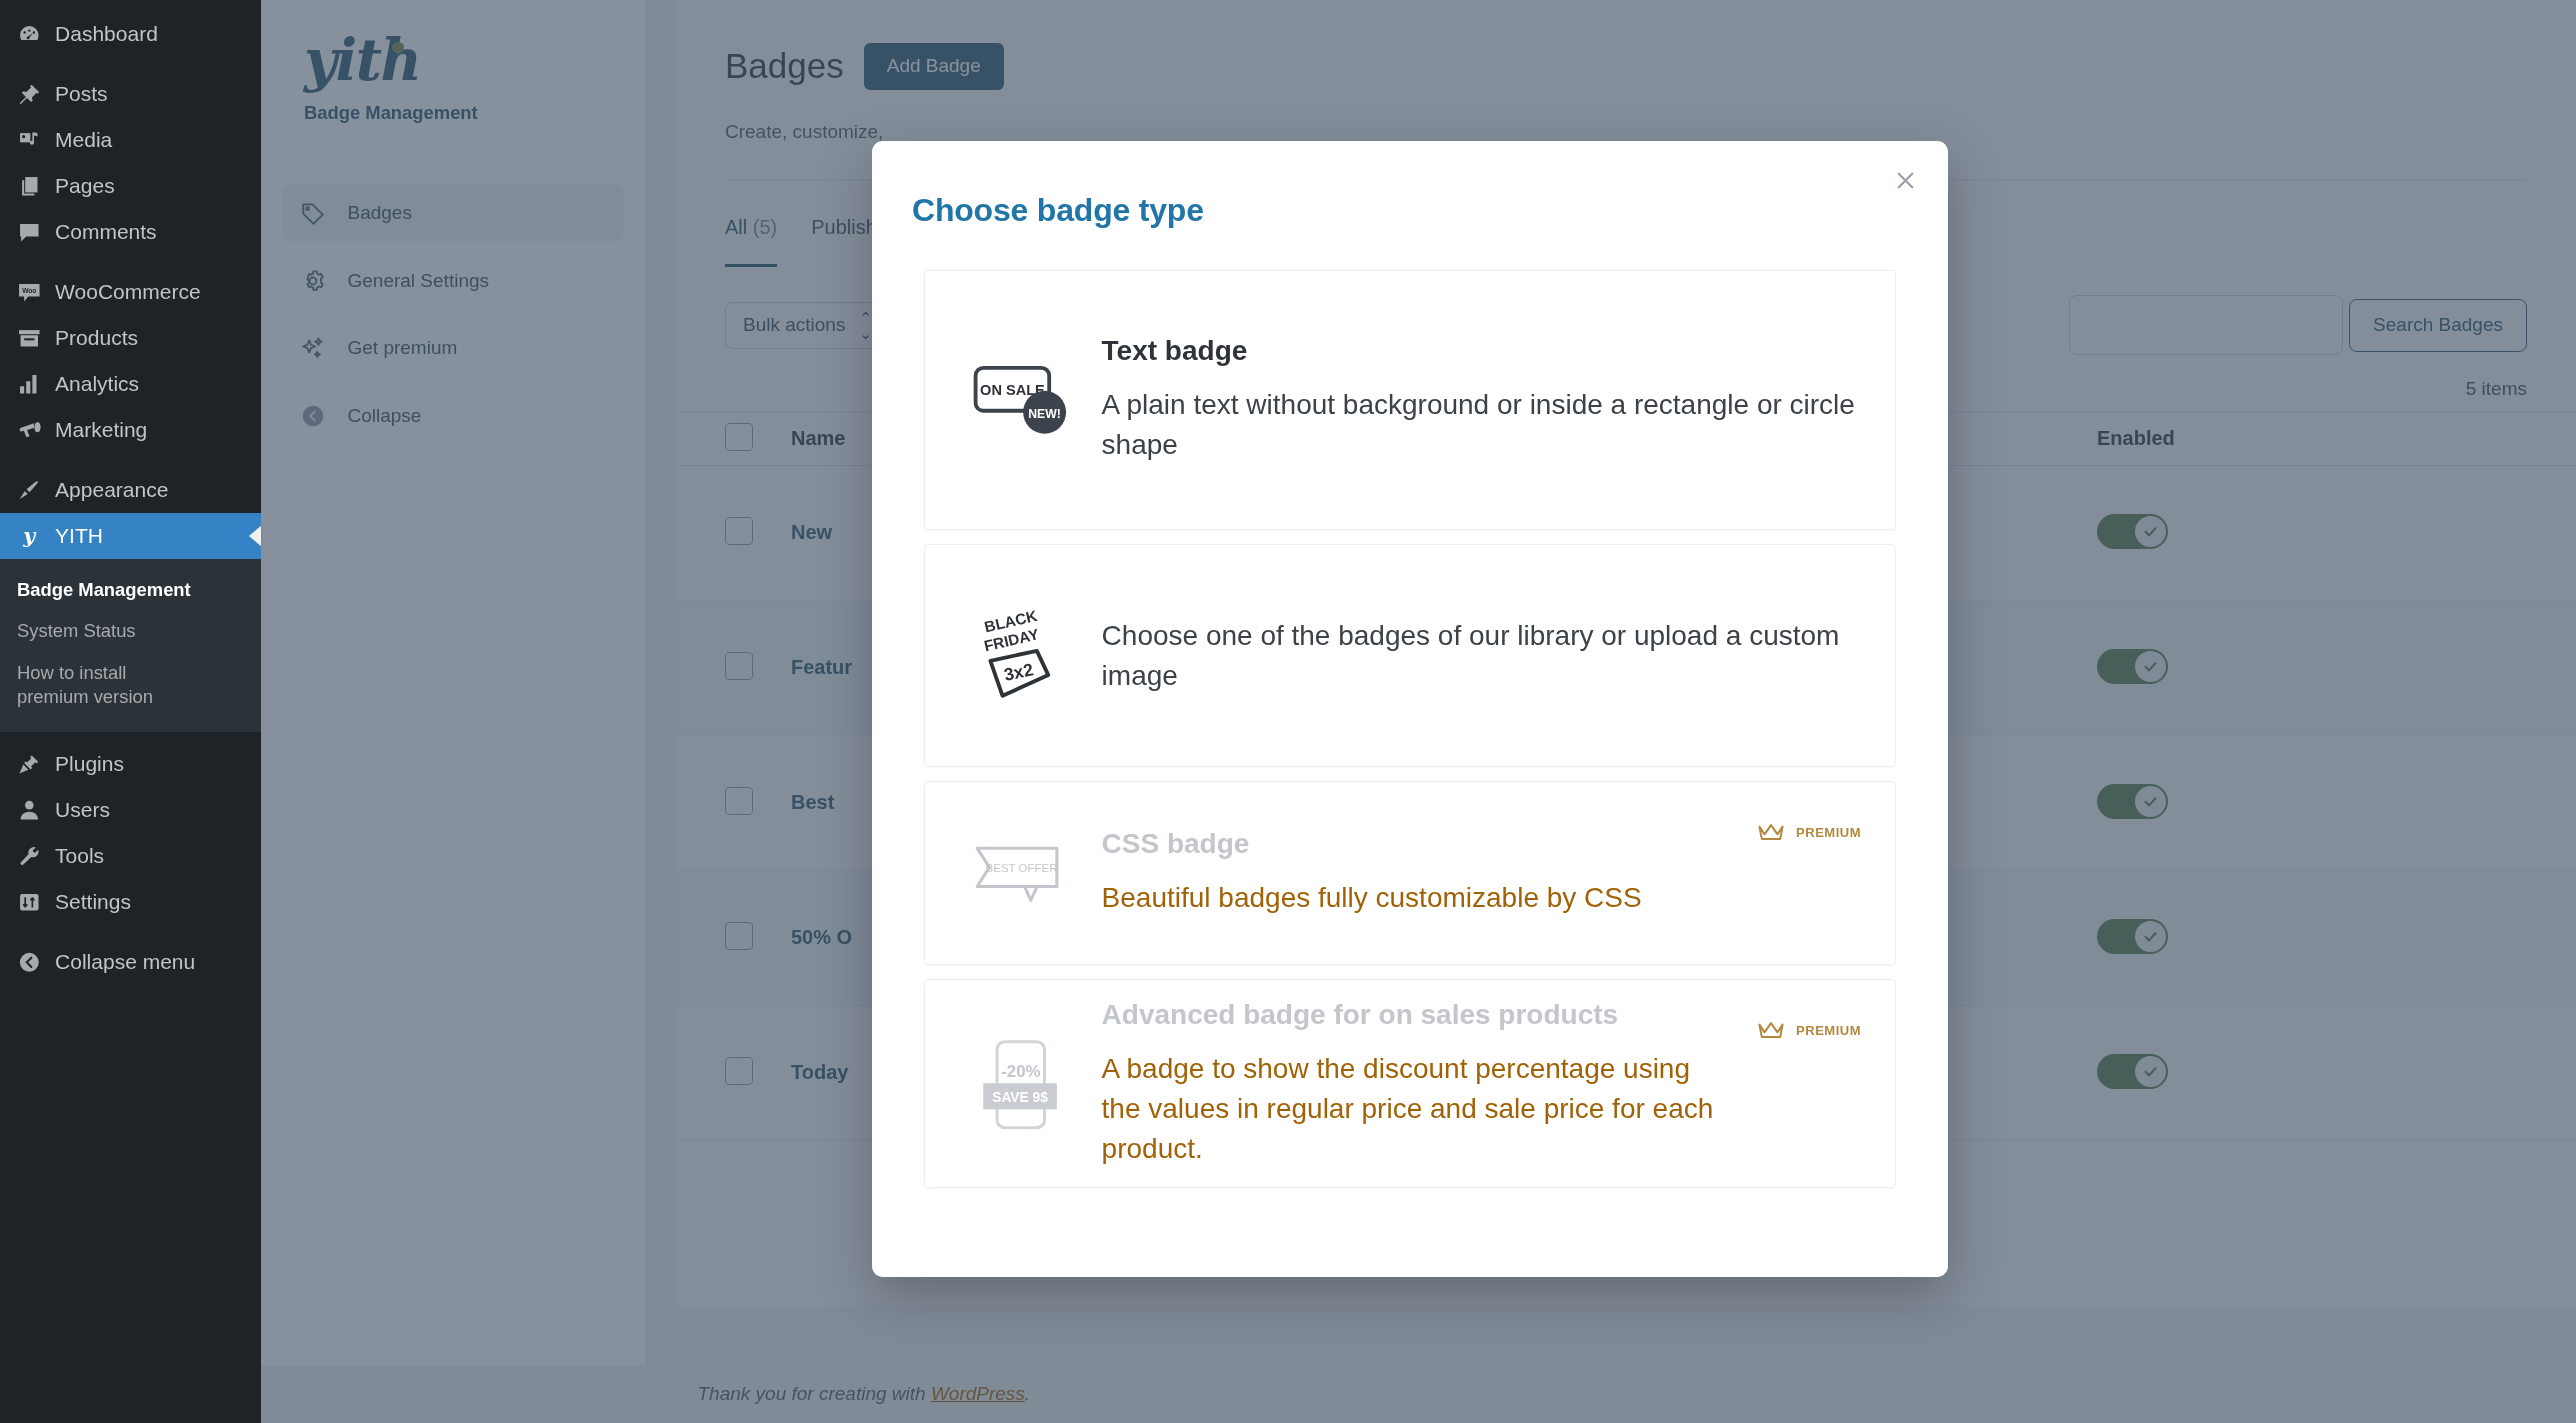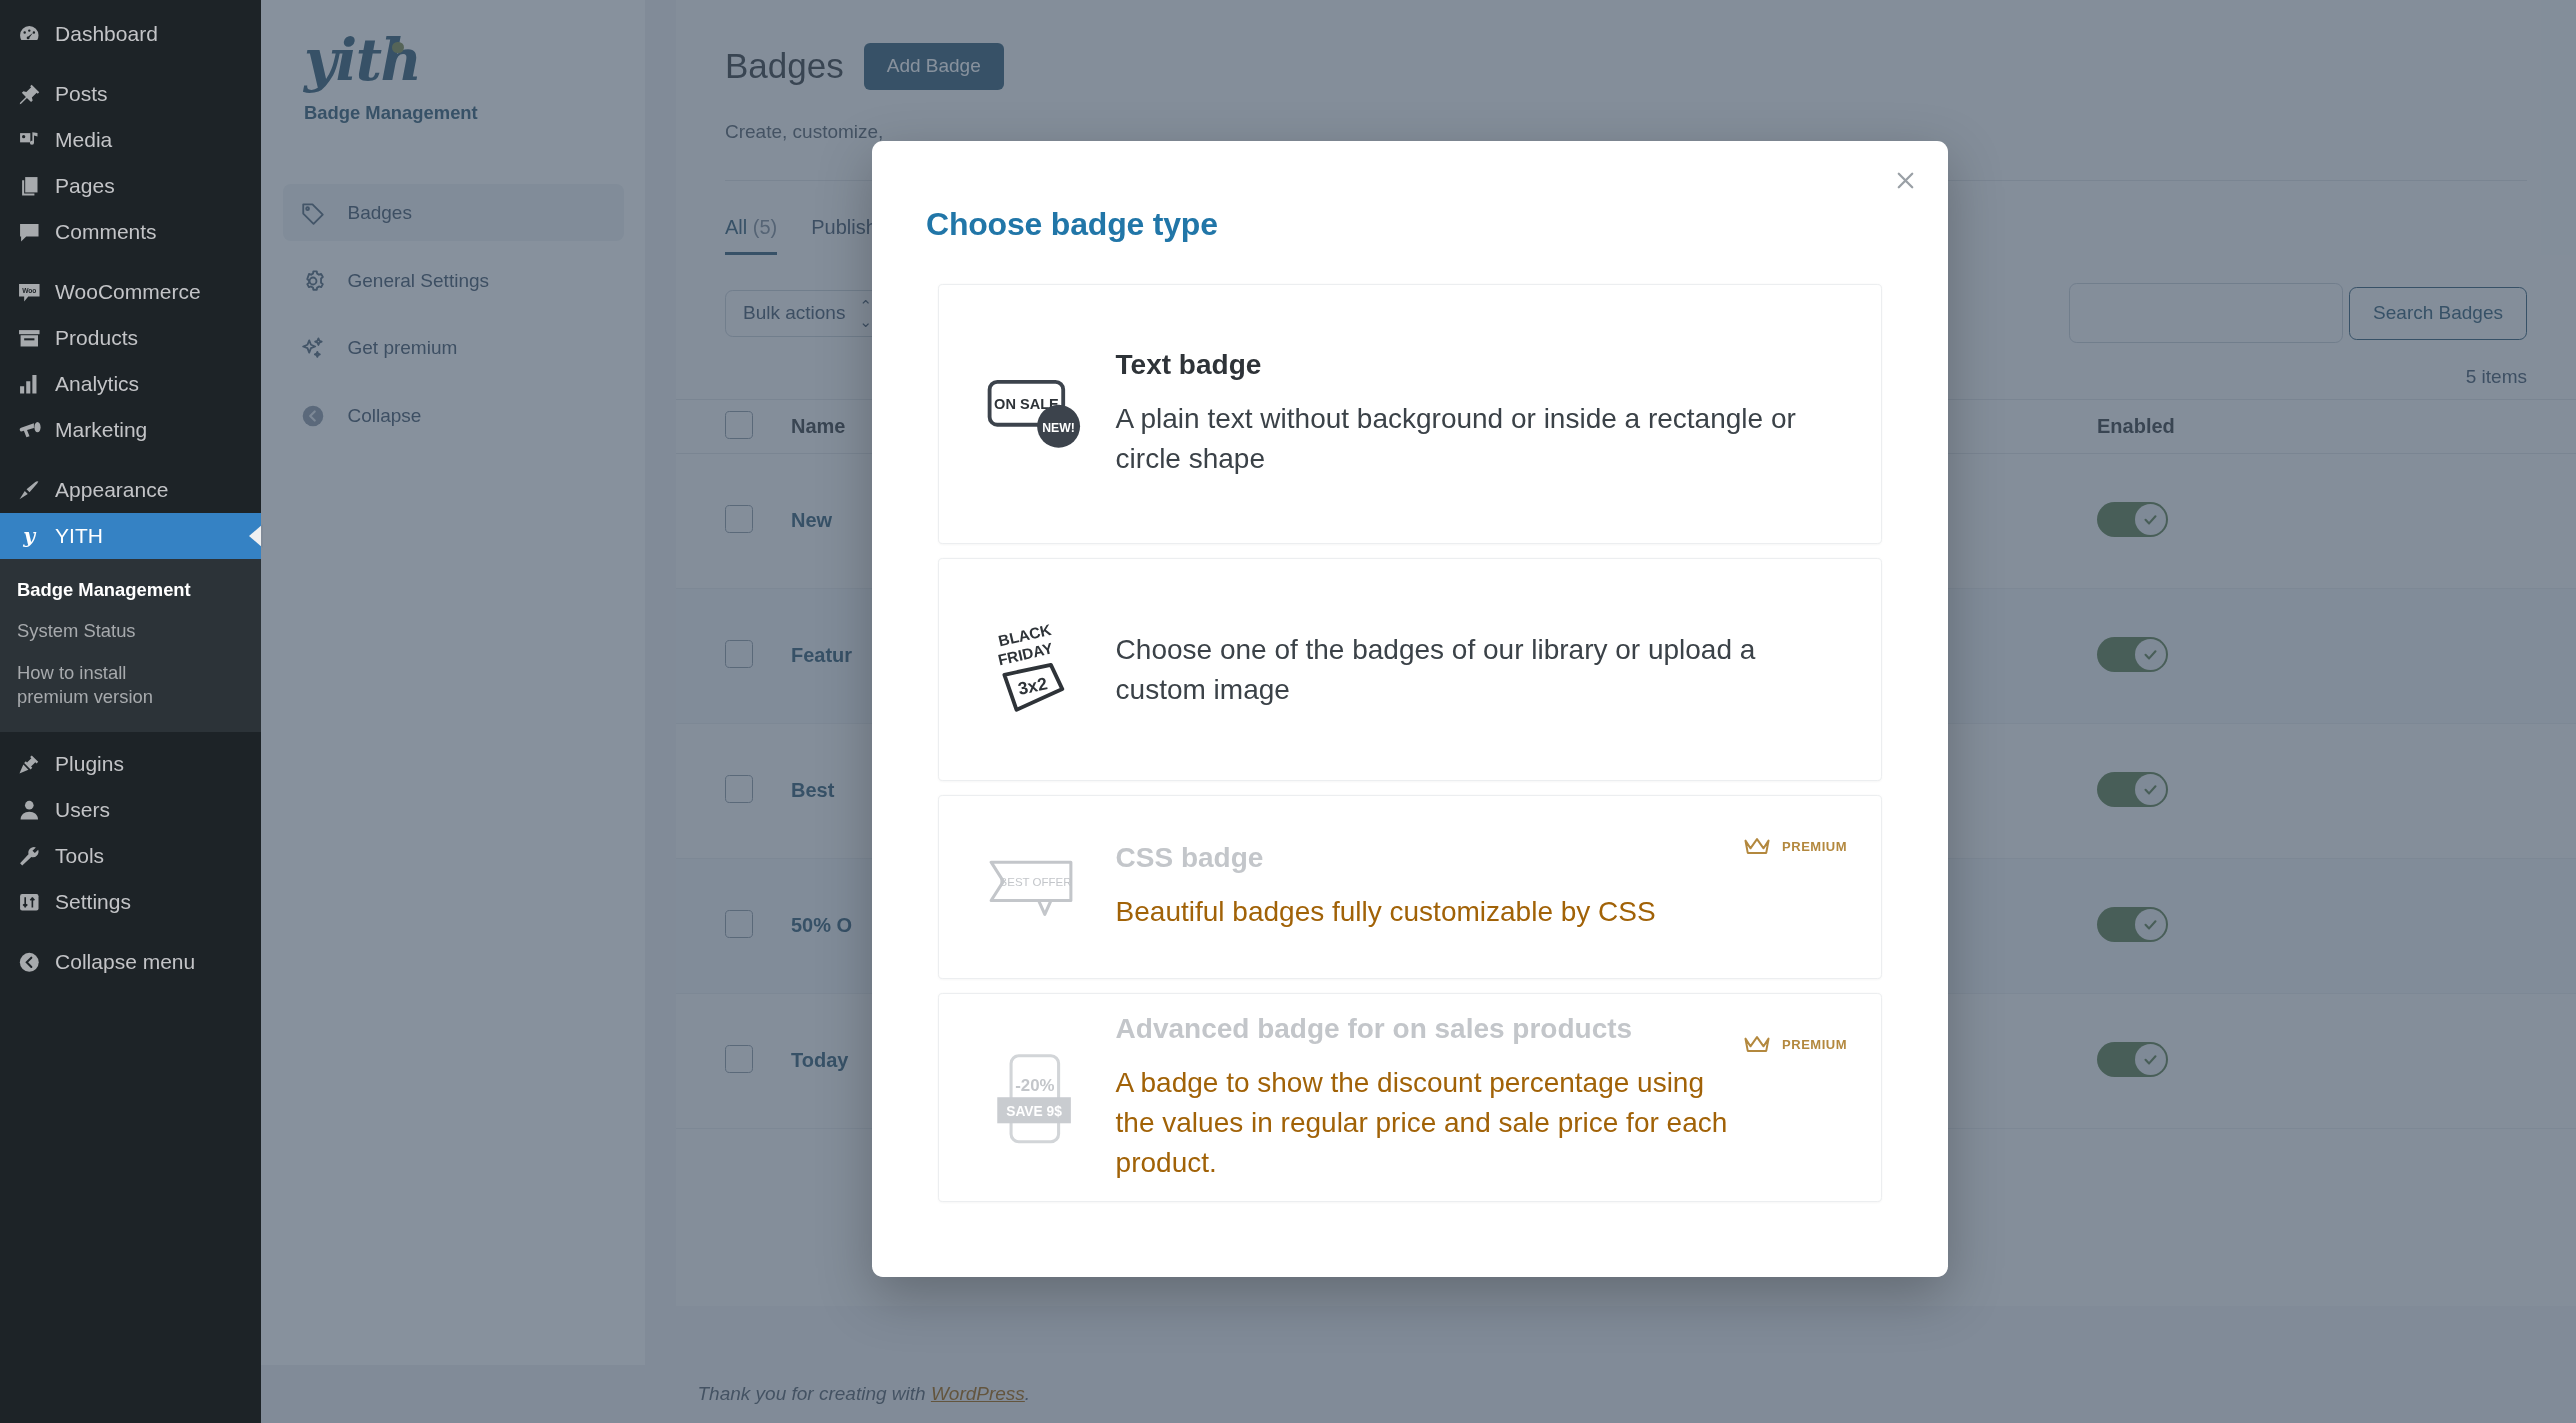--- a/index.html
+++ b/index.html
@@ -111,21 +111,21 @@
     font-family: inherit;
   }
   .page-desc { font-size: 19px; color: #4f5b66; margin-top: 31px; }
   .hr { height: 1.5px; background: #dcdfe2; margin: 37px 0 0 0; }
 
   .tabs-row {
     display: flex; align-items: flex-end; gap: 34px;
     padding: 0 49px; margin-top: 35px;
   }
   .tab {
-    font-size: 20px; color: #3d5166; padding-bottom: 13px;
+    font-size: 20px; color: #3d5166; padding-bottom: 25px;
     cursor: pointer; border-bottom: 3.8px solid transparent;
   }
   .tab .cnt { color: #7d8895; }
   .tab.active { color: #2d5871; border-bottom-color: #2d5871; }
 
   .toolbar {
     display: flex; align-items: center; justify-content: space-between;
     padding: 0 49px; margin-top: 28px;
   }
   .bulk-select {
@@ -204,21 +204,21 @@
   }
 
   
   .modal {
     position: absolute;
     left: 872px; top: 141px;
     width: 1076px; height: 1136px;
     background: #fff; border-radius: 10.8px;
     box-shadow: 0 18.4px 54px rgba(0,0,0,0.25);
     z-index: 60;
-    padding: 14px;
+    padding: 0;
   }
   .modal-close {
     position: absolute; right: 21.5px; top: 18.4px;
     width: 43px; height: 43px;
     display: flex; align-items: center; justify-content: center;
     cursor: pointer; color: #9aa0a6;
   }
   .modal-close svg { width: 23px; height: 23px; stroke: #9aa0a6; stroke-width: 2.4; }
   .modal-title {
     font-size: 32px; color: #2176a8; font-weight: bold;

